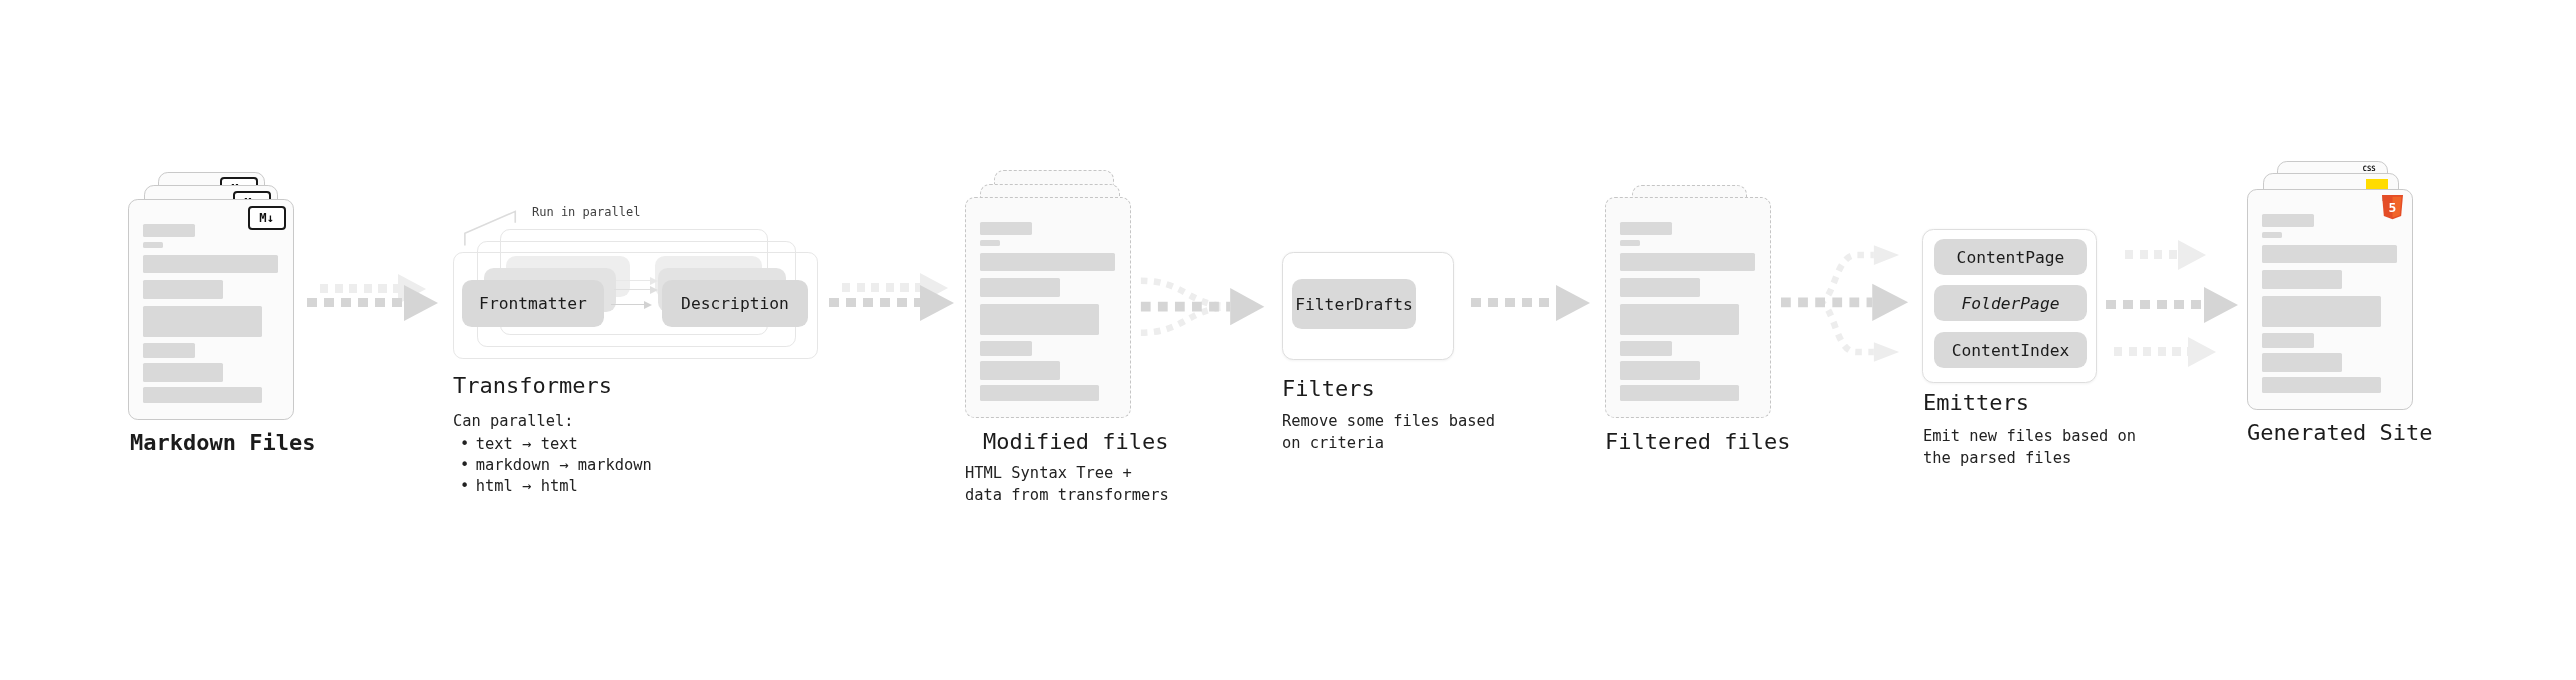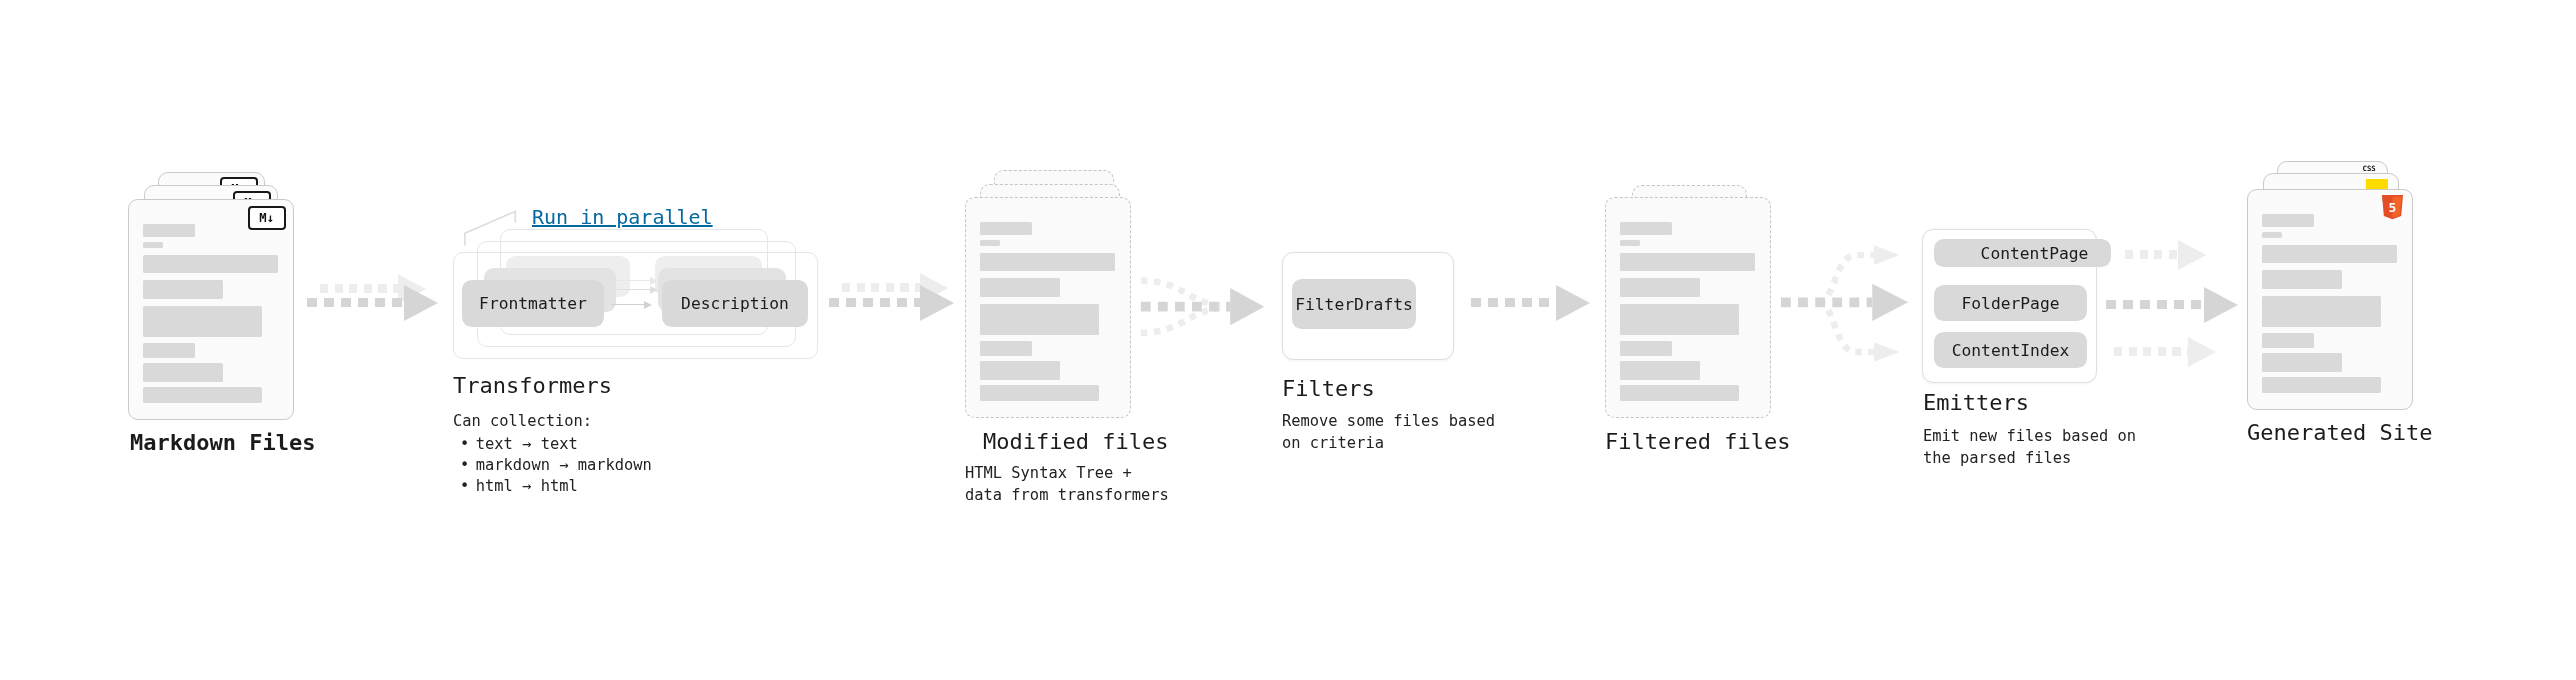--- a/index.html
+++ b/index.html
@@ -40,21 +40,21 @@
   .darrow.faint{height:31px;}
   .darrow.faint .dline{height:8.1px;background:repeating-linear-gradient(90deg,var(--arrow-faint) 0 8.1px,transparent 8.1px 14.6px);}
   .darrow.faint .dhead{border-top:15.4px solid transparent;border-bottom:15.4px solid transparent;border-left:28px solid var(--arrow-faint);}
   
   .tarrow{position:absolute;display:flex;align-items:center;height:11.4px;}
   .tline{flex:1;height:1.6px;background:var(--tc);}
   .thead{width:0;height:0;border-top:4.9px solid transparent;border-bottom:4.9px solid transparent;border-left:8.1px solid var(--tc);}
   
   .h{position:absolute;font-size:22px;color:var(--ink);white-space:nowrap;}
   .note{position:absolute;font-size:15.4px;line-height:22px;color:#222222;white-space:nowrap;}
-  .annot{position:absolute;font-size:20px;color:#0369a1;white-space:nowrap;text-decoration:underline;}
+  .annot{position:absolute;font-size:12px;color:#404040;white-space:nowrap;}
   .brow{display:flex;gap:6.5px;line-height:21px;}
   svg{position:absolute;overflow:visible;}
 </style>
 </head>
 <body>
 
 <div class="stage">
 
   <div class="doc solid" style="left:158px;top:172px;width:107px;height:203px;">
     <div class="md-badge" style="top:4.1px;right:6.5px;">
@@ -116,21 +116,21 @@
   </div>
   <div class="tarrow" style="left:611px;top:299px;width:41px;--tc:#d2d2d2;">
     <div class="tline"></div>
       <div class="thead"></div>
   </div>
 
   <div class="pill" style="left:462px;top:280px;width:142px;height:47px;">Frontmatter</div>
   <div class="pill" style="left:662px;top:280px;width:146px;height:47px;">Description</div>
 
   <div class="h" style="left:453px;top:373px;">Transformers</div>
-  <div class="note" style="left:453px;top:410px;">Can collection:</div>
+  <div class="note" style="left:453px;top:410px;">Can parallel:</div>
   <div class="note" style="left:460px;top:434px;">
     <div class="brow">
       <span>•</span>
       <span>text → text</span>
     </div>
     <div class="brow">
       <span>•</span>
       <span>markdown → markdown</span>
     </div>
     <div class="brow">
@@ -206,22 +206,22 @@
   <svg style="left:1781px;top:242px;" width="132" height="124" viewBox="0 0 162 152">
     <path d="M46,74 C66,74 66,16 92,16 L114,16" fill="none" stroke="#ededed" stroke-width="8" stroke-dasharray="8 8"></path>
     <polygon points="114,4 145,16 114,28" fill="#ededed"></polygon>
     <path d="M46,74 C66,74 66,135 92,135 L114,135" fill="none" stroke="#ededed" stroke-width="8" stroke-dasharray="8 8"></path>
     <polygon points="114,123 145,135 114,147" fill="#ededed"></polygon>
     <line x1="0" y1="74" x2="112" y2="74" stroke="#d5d5d5" stroke-width="12" stroke-dasharray="12 9"></line>
     <polygon points="112,51 156,74 112,97" fill="#d5d5d5"></polygon>
   </svg>
 
   <div class="wbox" style="left:1922px;top:229px;width:175px;height:154px;"></div>
-  <div class="pill" style="left:1934px;top:239px;width:153px;height:28px;padding-left:24px;">ContentPage</div>
-  <div class="pill" style="left:1934px;top:285px;width:153px;height:36px;">FolderPage</div>
+  <div class="pill" style="left:1934px;top:239px;width:153px;height:36px;">ContentPage</div>
+  <div class="pill" style="left:1934px;top:285px;width:153px;height:36px;font-style:italic;">FolderPage</div>
   <div class="pill" style="left:1934px;top:332px;width:153px;height:36px;">ContentIndex</div>
   <div class="h" style="left:1923px;top:390px;">Emitters</div>
   <div class="note" style="left:1923px;top:425px;">
     <div>Emit new files based on</div>
     <div>the parsed files</div>
   </div>
 
   <div class="darrow faint" style="left:2125px;top:239px;width:81px;">
     <div class="dline"></div>
       <div class="dhead"></div>

